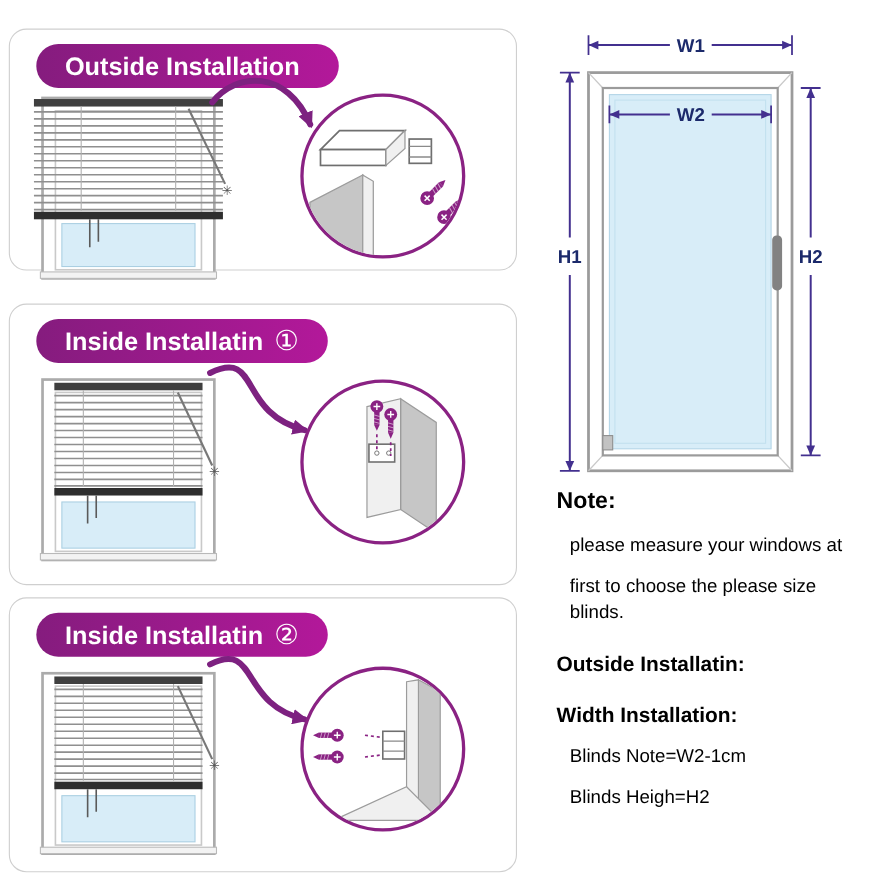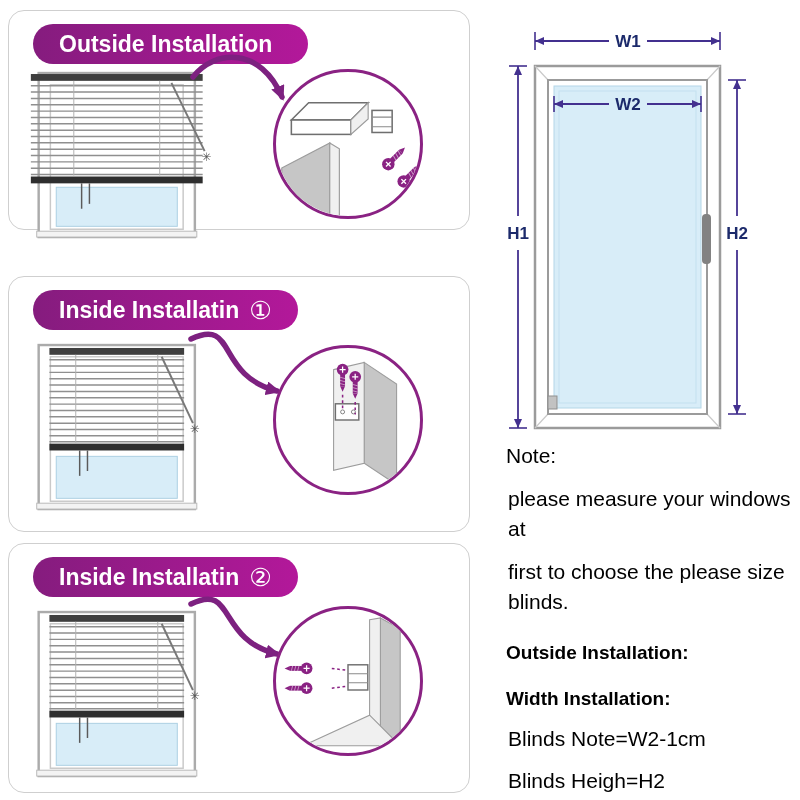--- a/index.html
+++ b/index.html
@@ -1,21 +1,21 @@
 <!DOCTYPE html>
 <html style="--accent: #8a2283; --arrow: #7d2180; --banner-start: #851c7e; --banner-end: #b3189a; --dim-line: #43308f; --dim-label: #1c2a6b; --glass: #d8edf8;"><head>
 <meta charset="utf-8">
 <style>
   html,body{margin:0;padding:0;background:#fff}
   body{width:800px;height:800px;position:relative;overflow:hidden;
        font-family:"Liberation Sans","DejaVu Sans",sans-serif;color:#000}
 
   .panel{position:absolute;left:8px;width:462px;background:#fff;
          border:1.6px solid #cfcfcf;border-radius:16px;box-sizing:border-box}
-  #panel1{top:10px;height:220px}
+  #panel1{top:26px;height:220px}
   #panel2{top:276px;height:256px}
   #panel3{top:543px;height:250px}
 
   .banner{position:absolute;top:13px;left:24px;height:40px;display:inline-flex;
           align-items:center;gap:10px;padding:0 26px;border-radius:24px;
           background:linear-gradient(90deg,var(--banner-start,#851c7e),var(--banner-end,#b3189a));
           color:#fff;font-size:23px;font-weight:bold;white-space:nowrap}
   .banner .badge{font-size:25px;font-weight:normal;line-height:1}
 
   .blinds{position:absolute;left:16px;top:46px;width:205px;height:200px}
@@ -43,22 +43,22 @@
 
   .win{position:absolute;left:488px;top:10px;width:306px;height:432px}
   .glass{fill:var(--glass,#d8edf8)}
   .dim{stroke:var(--dim-line,#43308f);stroke-width:1.8;fill:none}
   .tick{stroke:var(--dim-line,#43308f);stroke-width:1.6}
   .dim-fill{fill:var(--dim-line,#43308f)}
   .dim-label{fill:var(--dim-label,#1c2a6b);font-size:17px;font-weight:bold}
   .bevel{stroke:#c9c9c9;stroke-width:1.2}
 
   .notes{position:absolute;left:506px;top:444px;width:292px}
-  .notes h3{margin:0 0 16px;font-size:21px;font-weight:normal}
-  .notes p{margin:0 2px 12px;font-size:21px;line-height:1.45}
+  .notes h3{margin:0 0 16px;font-size:21px;font-weight:bold}
+  .notes p{margin:0 12px 12px;font-size:17px;line-height:1.45}
   .notes h4{margin:24px 0 14px;font-size:19px;font-weight:bold}
 </style>
 </head>
 <body>
 
 <svg width="0" height="0" style="position:absolute" aria-hidden="true">
   <defs>
     <marker id="curveA" markerWidth="16" markerHeight="14" refX="11" refY="7" orient="auto" markerUnits="userSpaceOnUse">
       <path d="M0,0 L15,7 L0,14 Z" fill="#7d2180"></path>
     </marker>
@@ -272,17 +272,17 @@
   <line class="dim" x1="249" y1="240" x2="249" y2="404"></line>
   <polygon class="dim-fill" points="249,70 245,79 253,79"></polygon>
   <polygon class="dim-fill" points="249,404 245,395 253,395"></polygon>
   <text class="dim-label" x="249" y="229" text-anchor="middle">H2</text>
 </svg>
 
 <div class="notes">
   <h3>Note:</h3>
   <p>please measure your windows at</p>
   <p>first to choose the please size blinds.</p>
-  <h4>Outside Installation:</h4>
+  <h4>Outside Installatin:</h4>
   <h4>Width Installation:</h4>
   <p>Blinds Note=W2-1cm</p>
   <p>Blinds Heigh=H2</p>
 </div>
 
 </body></html>

